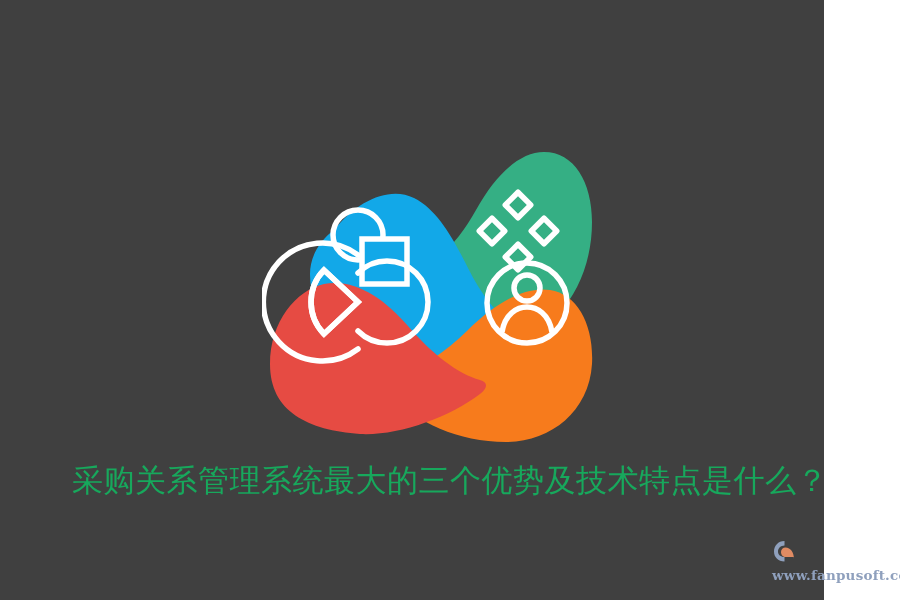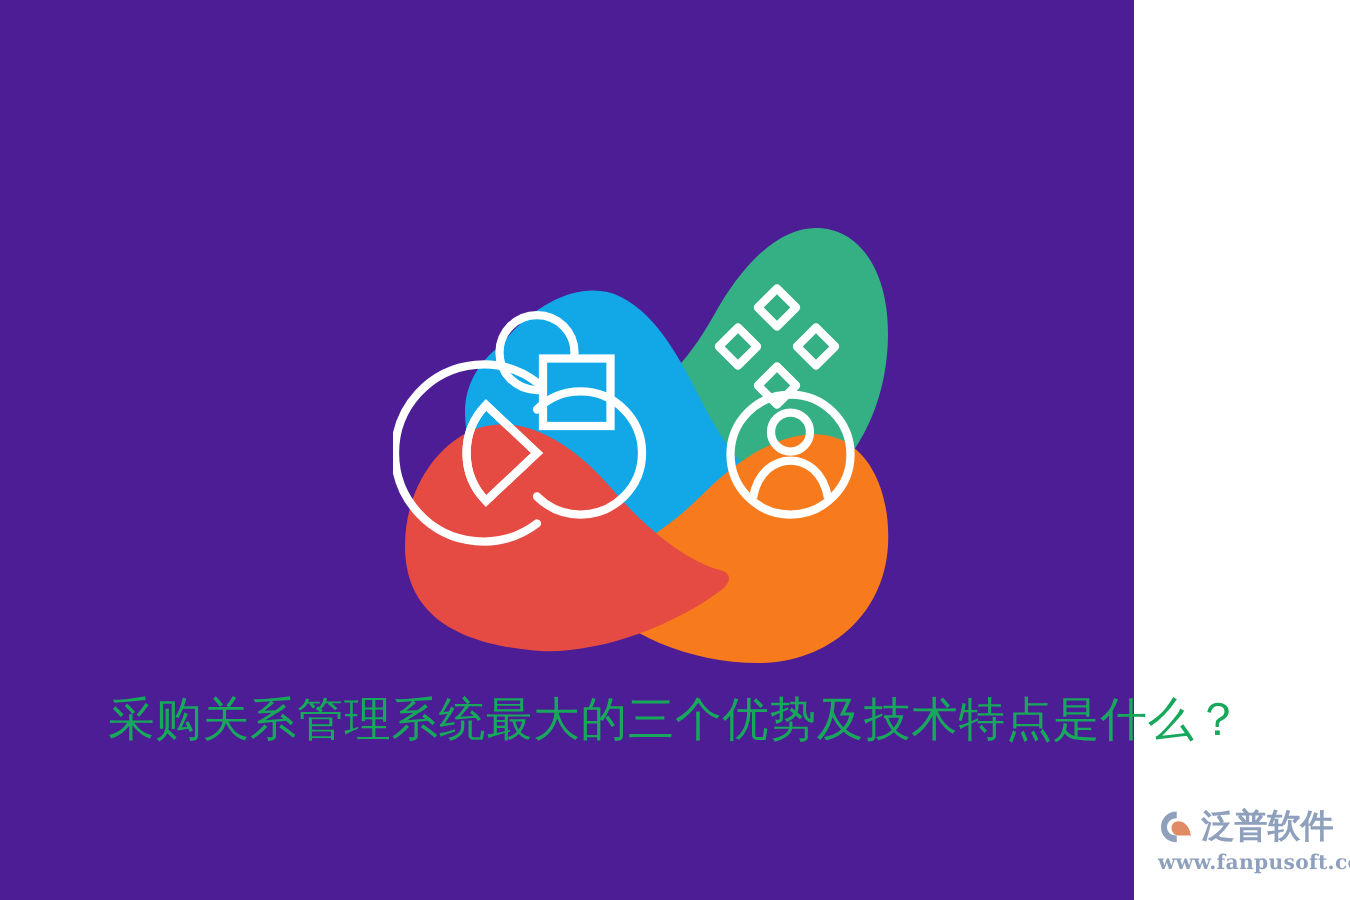--- a/index.html
+++ b/index.html
@@ -9,23 +9,23 @@
   }
   body {
     width: 900px;
     height: 600px;
     background: #ffffff;
     font-family: "Liberation Sans", sans-serif;
     overflow: hidden;
   }
   #stage {
     position: relative;
-    width: 756px;
+    width: 824px;
     height: 600px;
-    background: #4c1d95;
+    background: #404040;
   }
 
   
   #logo-art {
     position: absolute;
     left: 262px;
     top: 112px;
     width: 336px;
     height: 330px;
   }
@@ -172,18 +172,17 @@
   <div id="watermark">
     <div id="wm-row">
       <span id="wm-mark">
         <svg viewBox="0 0 26 26" xmlns="http://www.w3.org/2000/svg">
           <path d="M12.5 3 C 6 3 2 8 2 13.5 C 2 19 6 23.5 12.5 23.5
                    L 12.5 19 C 8.6 19 6 16.7 6 13.5 C 6 10.3 8.6 7.5 12.5 7.5 Z" fill="#8fa0bd"></path>
           <path d="M22 21 C 22 14.5 18.6 9.5 13.5 9.5 C 11 9.5 9 11.4 9 14
                    C 9 17 11.2 19 13.8 19 L 22 19 Z" fill="#e08b63"></path>
         </svg>
       </span>
-      <span id="wm-name">泛普软件</span>
     </div>
     <div id="wm-url">www.fanpusoft.com</div>
   </div>
 
 </div>
 
 </body></html>

